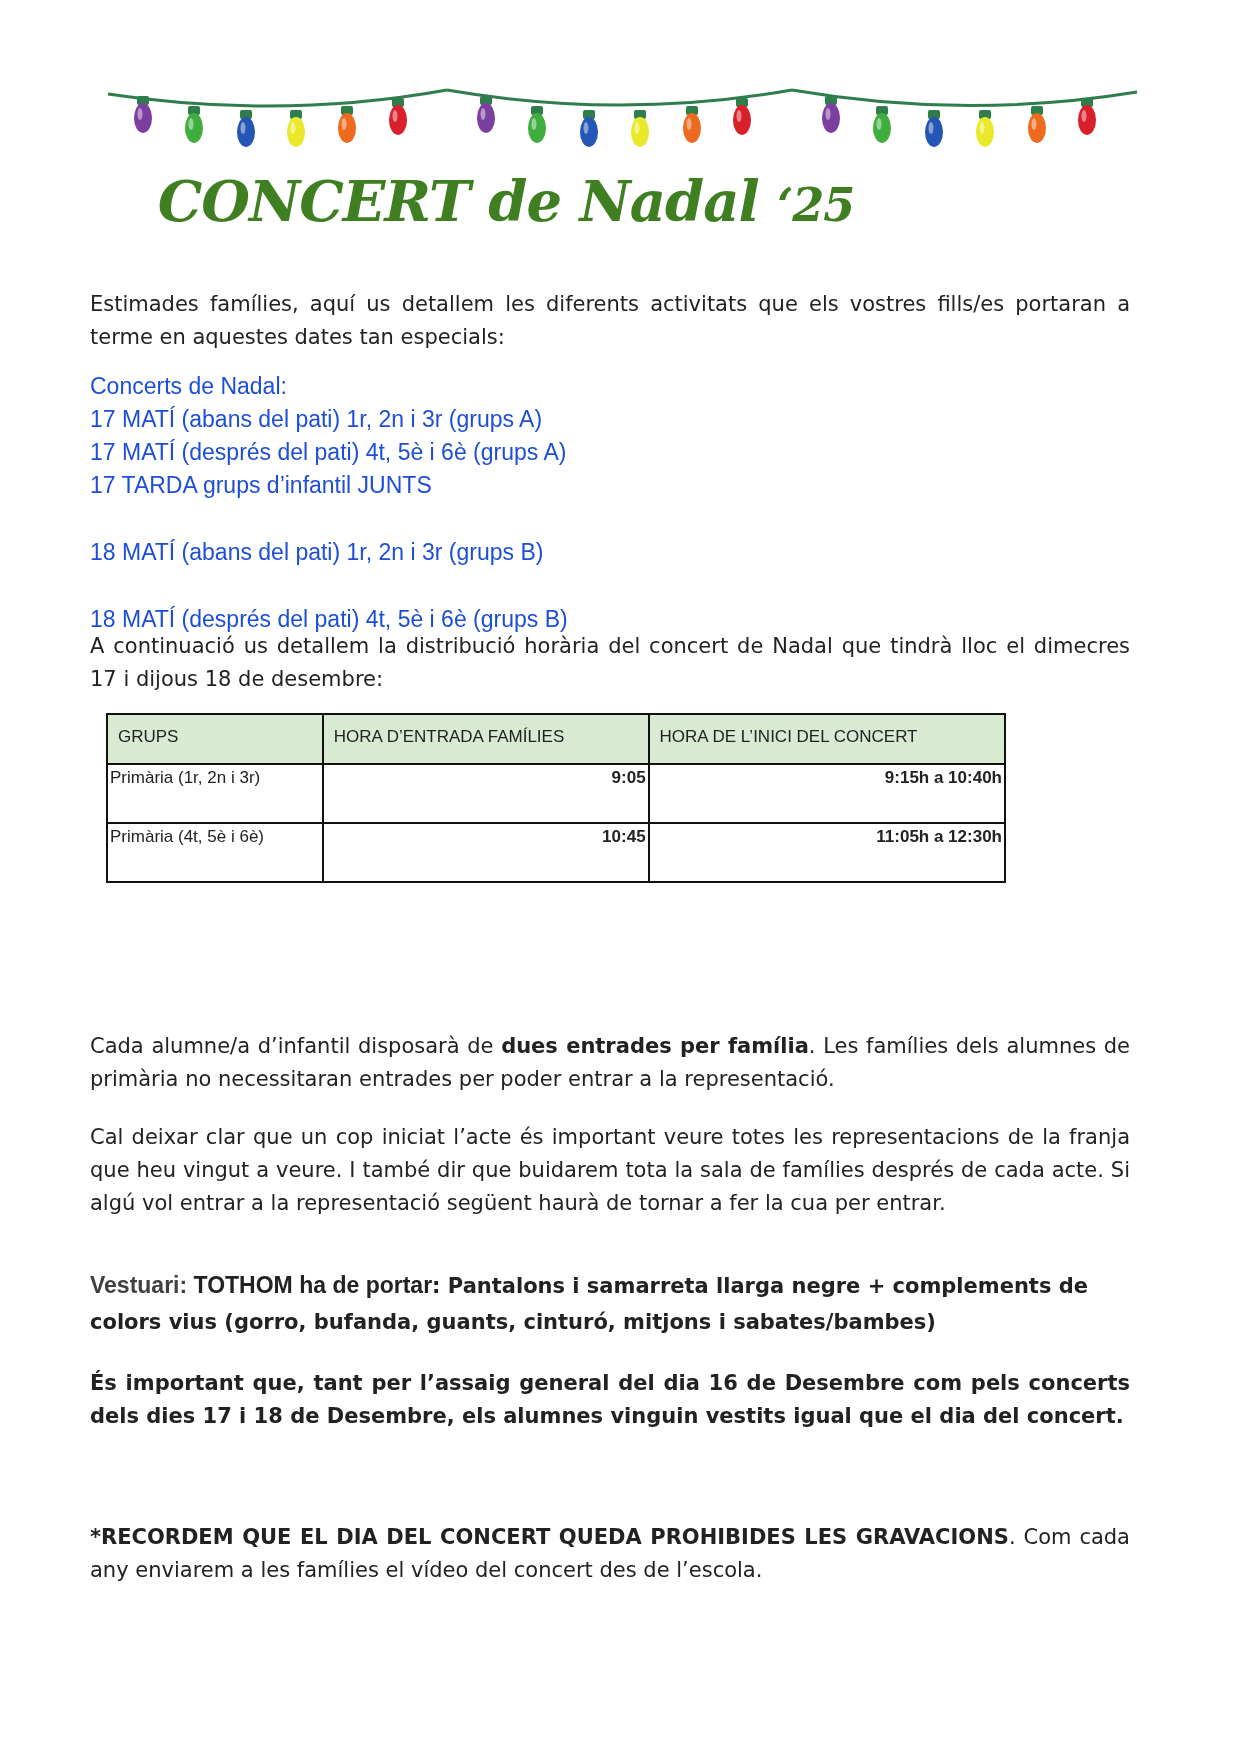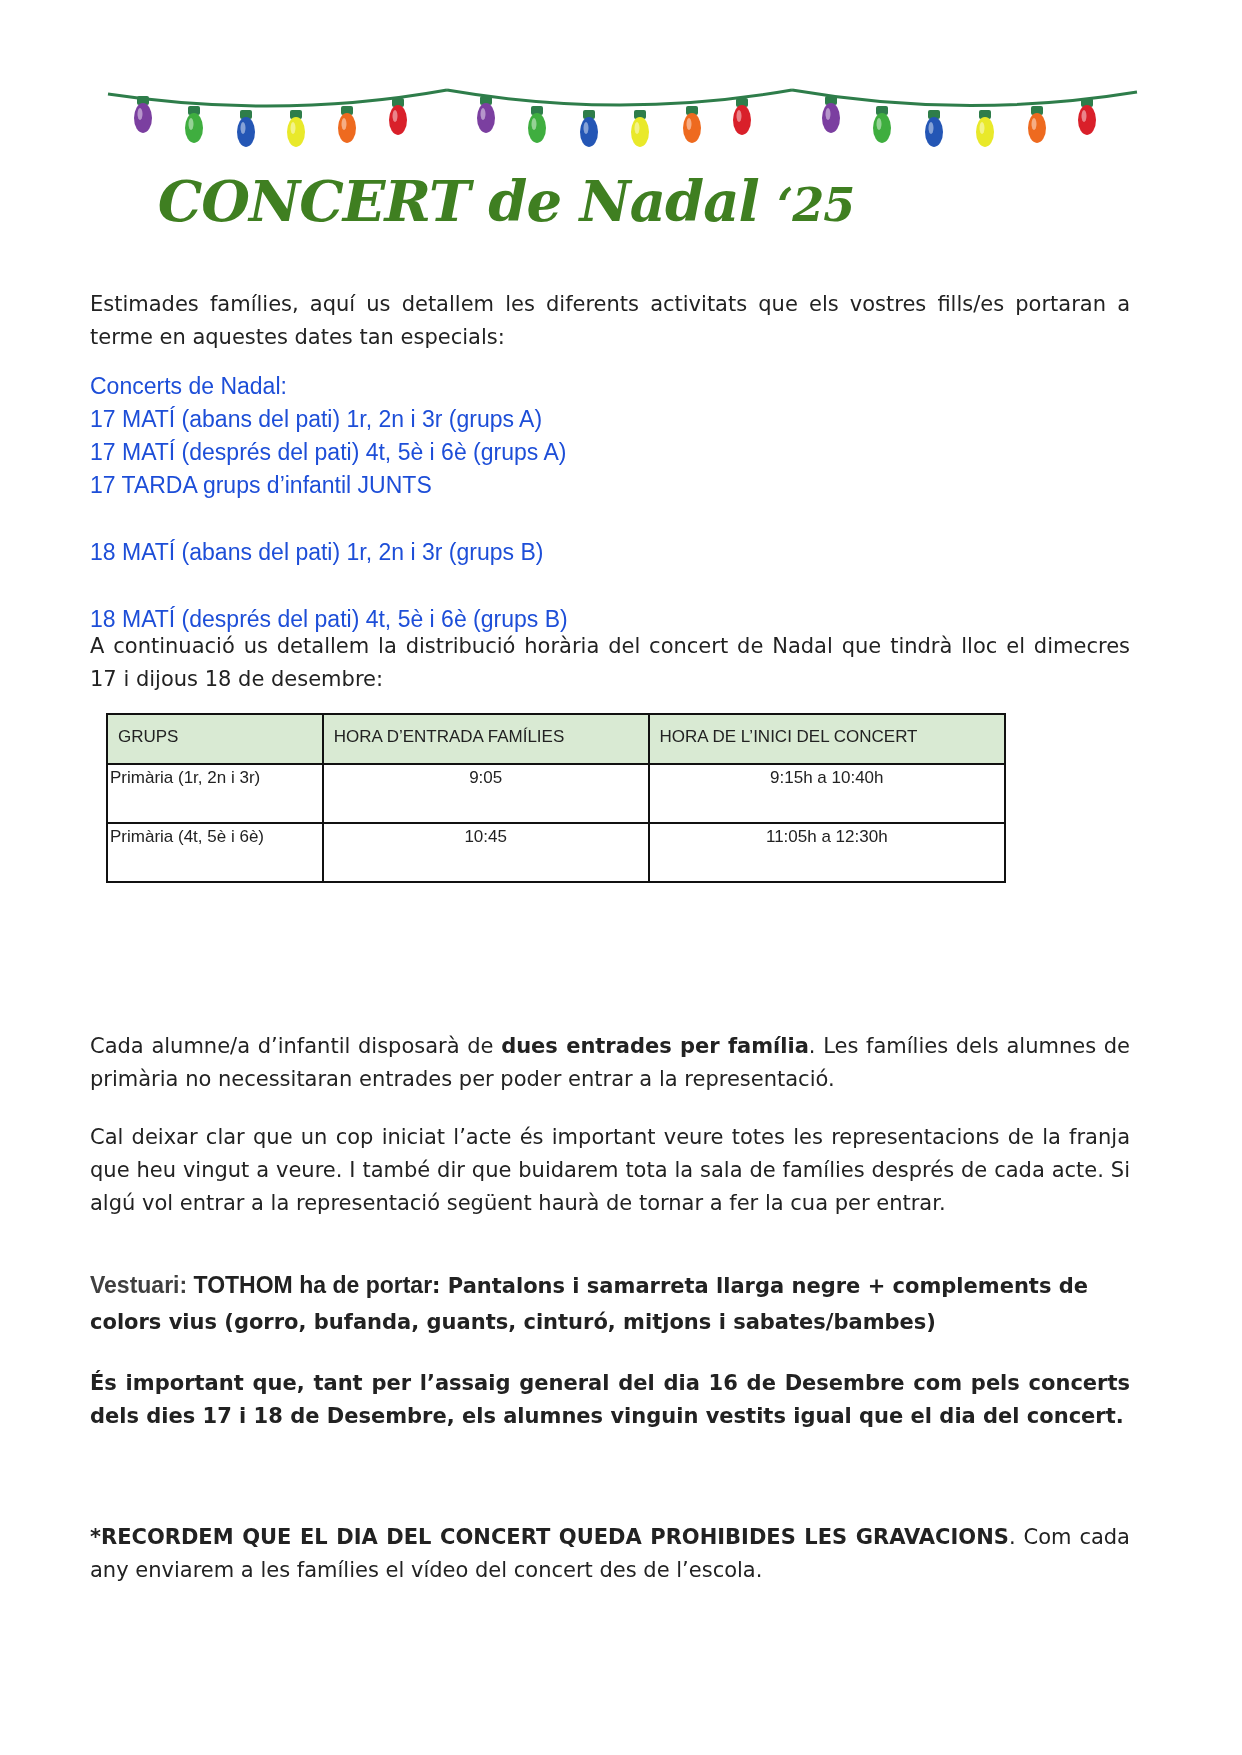--- a/index.html
+++ b/index.html
@@ -7,21 +7,21 @@
     .lights { position:absolute; left:0; top:0; width:1242px; height:160px; }
     .title { position:absolute; left:0; width:1012px; top:168px; text-align:center; font-family:"DejaVu Serif", serif; font-style:italic; font-weight:bold; font-size:56px; letter-spacing:-1px; color:#3f7f21; }
     .title .yr { font-size:46px; }
     .p { position:absolute; left:90px; width:1040px; font-size:21px; line-height:33px; text-align:justify; color:#222; }
     .p b { font-weight:bold; }
     .arial { font-family:"Liberation Sans", sans-serif; font-size:23px; line-height:33px; color:#1d4ed8; position:absolute; left:90px; }
     table.sched { position:absolute; left:89px; top:713px; width:900px; border-collapse:collapse; font-family:"Liberation Sans", sans-serif; font-size:17px; color:#222;margin-left:17px; }
     table.sched th, table.sched td { border:2px solid #111; vertical-align:top; }
     table.sched th { background:#d9ead3; font-weight:normal; text-align:left; height:50px; padding:12px 10px 0 10px; box-sizing:border-box; }
     table.sched td { height:59px; padding:3px 2px 0 2px; box-sizing:border-box; }
-    table.sched td.c { text-align:center; }
+    table.sched td.c { text-align:right;font-weight:bold; }
     .vest-label { color:#404040; font-family:"Liberation Sans", sans-serif; font-weight:bold; font-size:23px; }
     .vest-all { font-family:"Liberation Sans", sans-serif; font-weight:bold; font-size:23px; }
   </style>
 </head>
 <body>
 
 <svg class="lights" viewBox="0 0 1242 160" xmlns="http://www.w3.org/2000/svg">
   <g fill="none" stroke="#2e7d4a" stroke-width="3">
     <path d="M108 94 Q 280 120 447 90"></path>
     <path d="M447 90 Q 620 120 792 90"></path>

